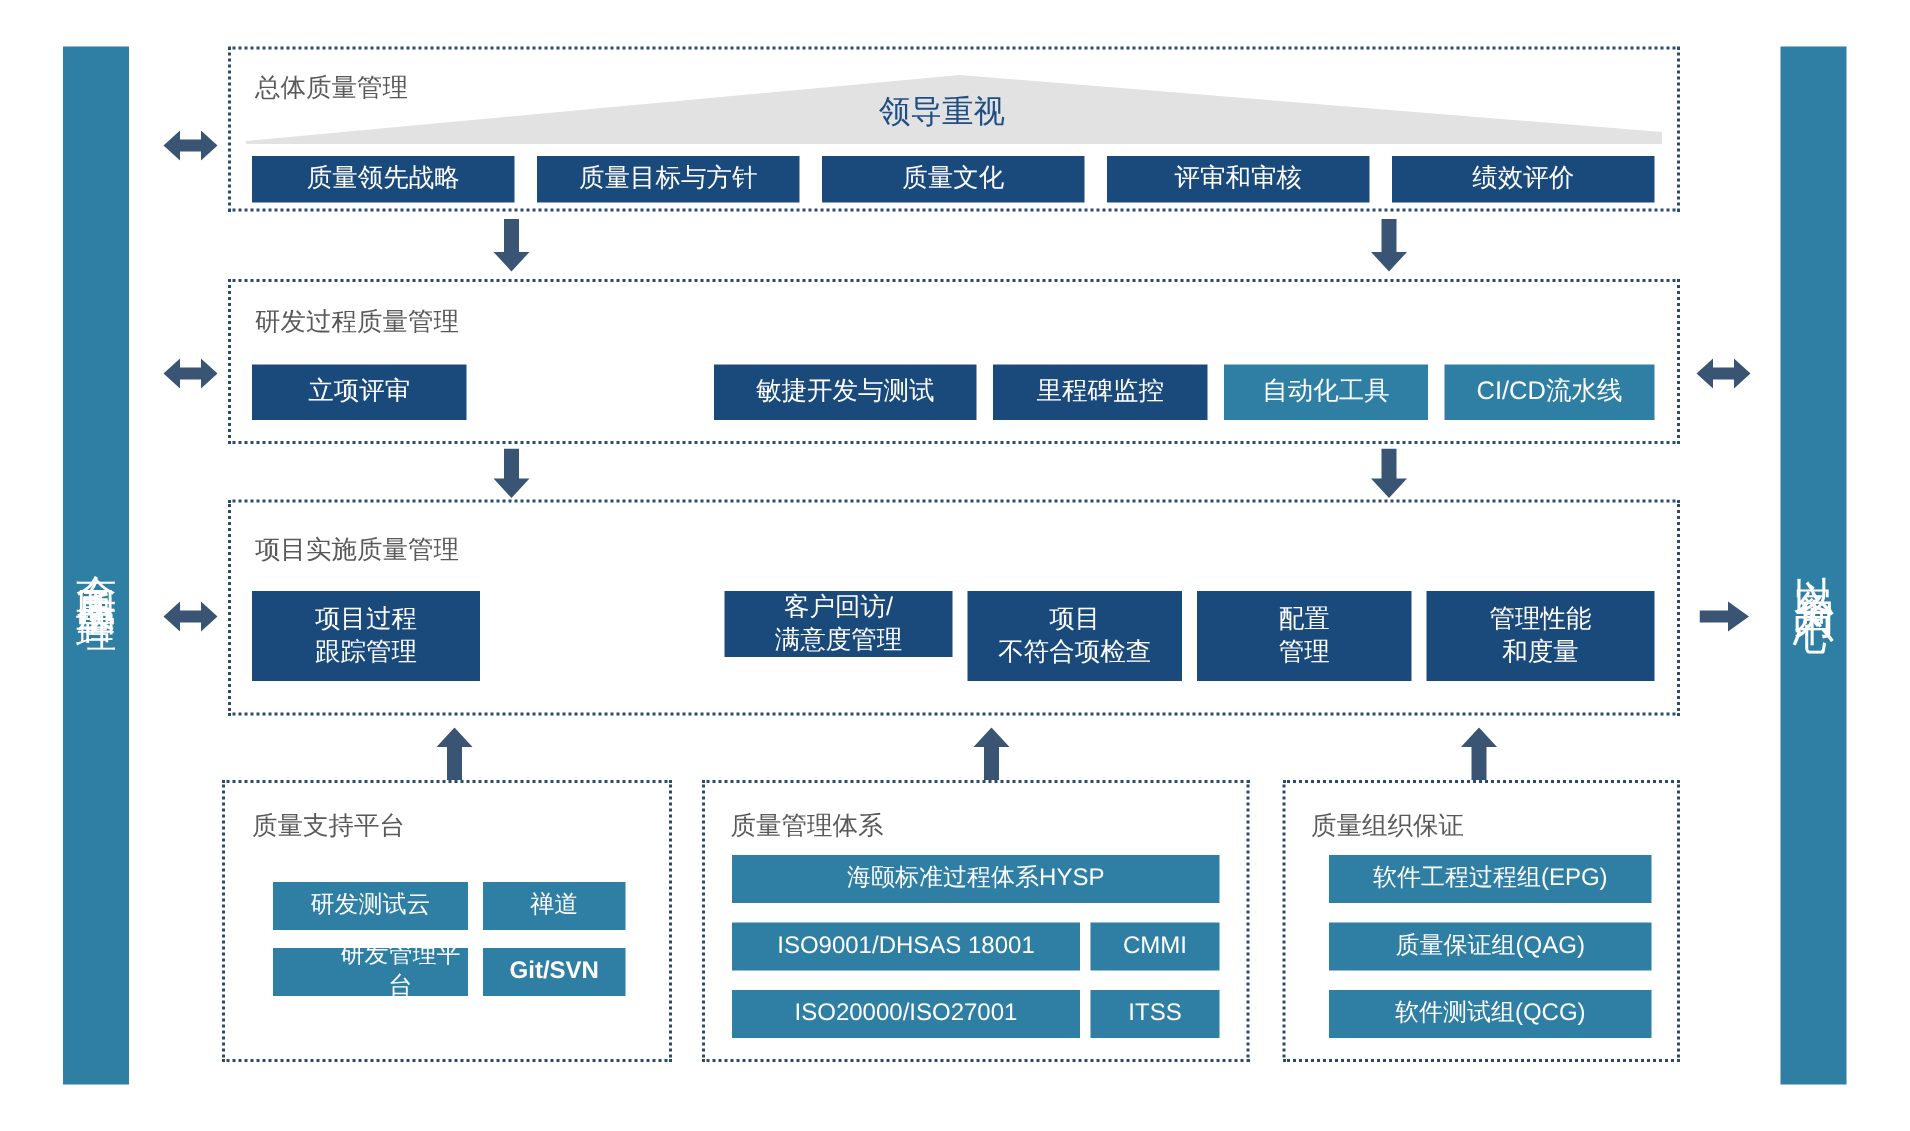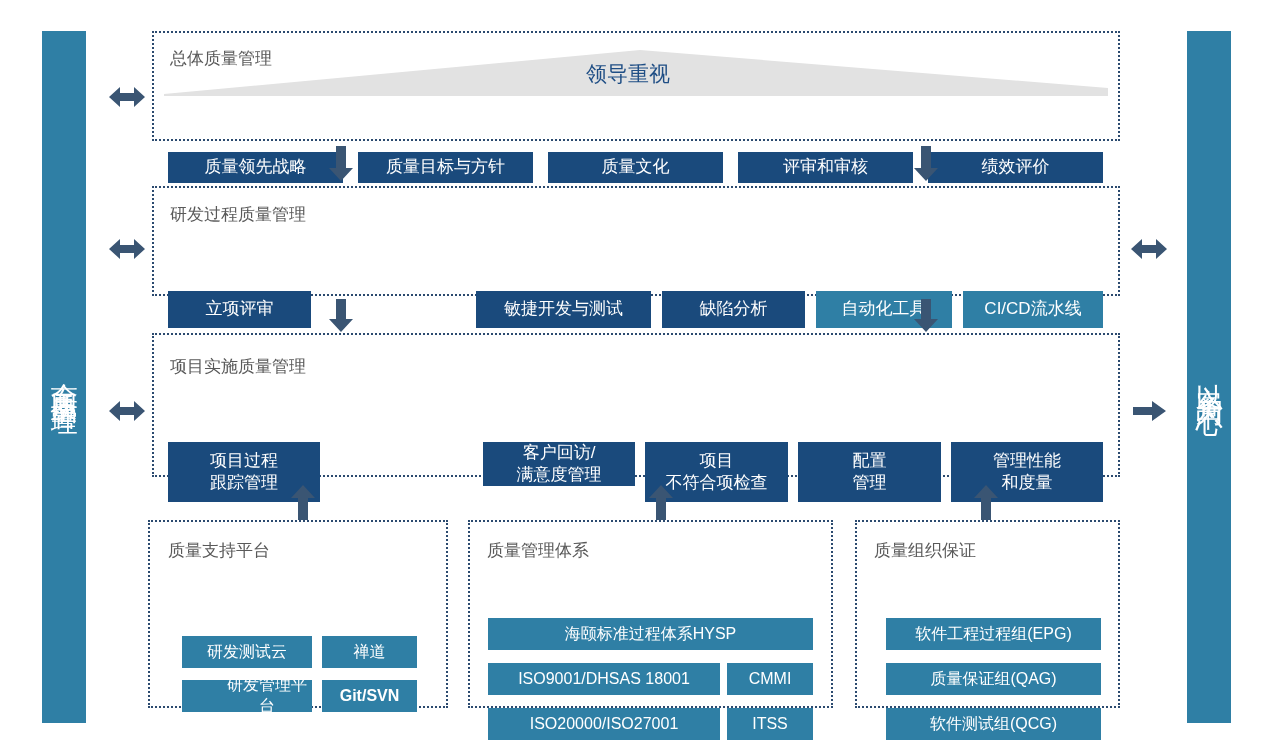--- a/index.html
+++ b/index.html
@@ -56,21 +56,20 @@
     position:absolute;
     box-sizing:border-box;
     display:flex;
     align-items:center;
     justify-content:center;
     text-align:center;
     color:#ffffff;
     font-size:17px;
     line-height:1.3;
     white-space:pre-line;
-    margin-top:48px;
   }
   .chip.navy{background:#1a4a7c;}
   .chip.teal{background:#2f7fa5;}
   .chip.bold{font-weight:bold;}
   .chip.small{font-size:16px;}
 
   
   #wedge{
     position:absolute;
     left:164px;top:48px;
@@ -112,21 +111,21 @@
   <div class="chip navy" style="left:358px;top:104px;width:175px;height:31px;"><span>质量目标与方针</span></div>
   <div class="chip navy" style="left:548px;top:104px;width:175px;height:31px;"><span>质量文化</span></div>
   <div class="chip navy" style="left:738px;top:104px;width:175px;height:31px;"><span>评审和审核</span></div>
   <div class="chip navy" style="left:928px;top:104px;width:175px;height:31px;"><span>绩效评价</span></div>
 
   <div class="band" style="left:152px;top:186px;width:968px;height:110px;"></div>
   <div class="band-title" style="left:170px;top:203px;">研发过程质量管理</div>
 
   <div class="chip navy" style="left:168px;top:243px;width:143px;height:37px;"><span>立项评审</span></div>
   <div class="chip navy" style="left:476px;top:243px;width:175px;height:37px;"><span>敏捷开发与测试</span></div>
-  <div class="chip navy" style="left:662px;top:243px;width:143px;height:37px;"><span>缺陷分析</span></div>
+  <div class="chip navy" style="left:662px;top:243px;width:143px;height:37px;"><span>里程碑监控</span></div>
   <div class="chip teal" style="left:816px;top:243px;width:136px;height:37px;"><span>自动化工具</span></div>
   <div class="chip teal" style="left:963px;top:243px;width:140px;height:37px;"><span>CI/CD流水线</span></div>
 
   <div class="band" style="left:152px;top:333px;width:968px;height:144px;"></div>
   <div class="band-title" style="left:170px;top:355px;">项目实施质量管理</div>
 
   <div class="chip navy" style="left:168px;top:394px;width:152px;height:60px;"><span>项目过程
 跟踪管理</span></div>
   <div class="chip navy" style="left:483px;top:394px;width:152px;height:44px;"><span>客户回访/
 满意度管理</span></div>

